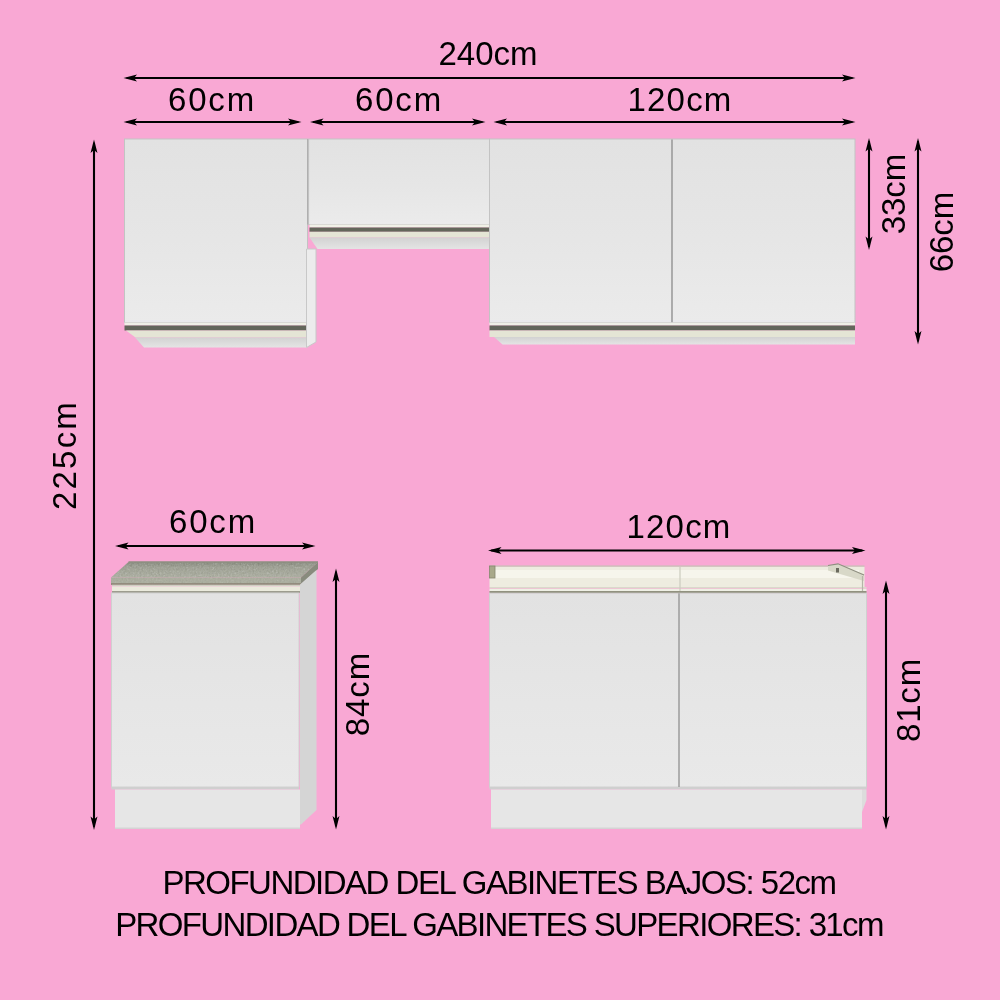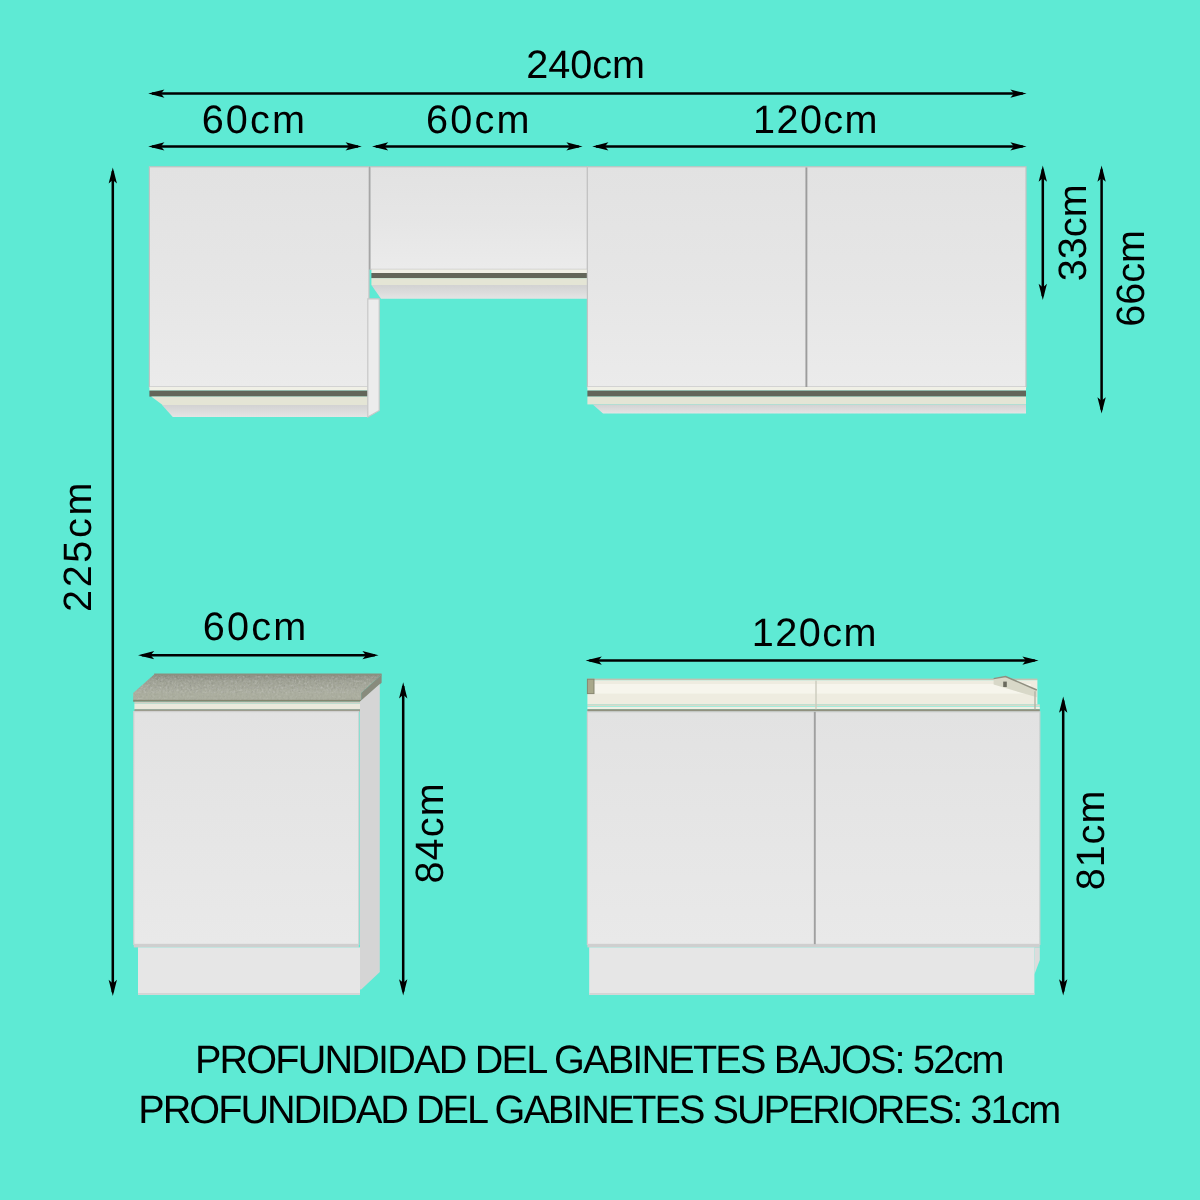--- a/index.html
+++ b/index.html
@@ -1,16 +1,16 @@
 <!DOCTYPE html>
 <html><head>
 <meta charset="utf-8">
 <style>
   html,body{margin:0;padding:0;background:#ffffff;}
-  #page{position:relative;width:1000px;height:1000px;background:#5eead4;overflow:hidden;transform:translateZ(0);
+  #page{position:relative;width:1000px;height:1000px;background:#f9a8d4;overflow:hidden;transform:translateZ(0);
         font-family:"Liberation Sans", sans-serif;}
   svg{position:absolute;left:0;top:0;opacity:0.999;}
   text{font-family:"Liberation Sans", sans-serif;fill:#000000;}
 </style>
 </head>
 <body>
 
 <div id="page">
 <svg width="1000" height="1000" viewBox="0 0 1000 1000">
 <defs>

